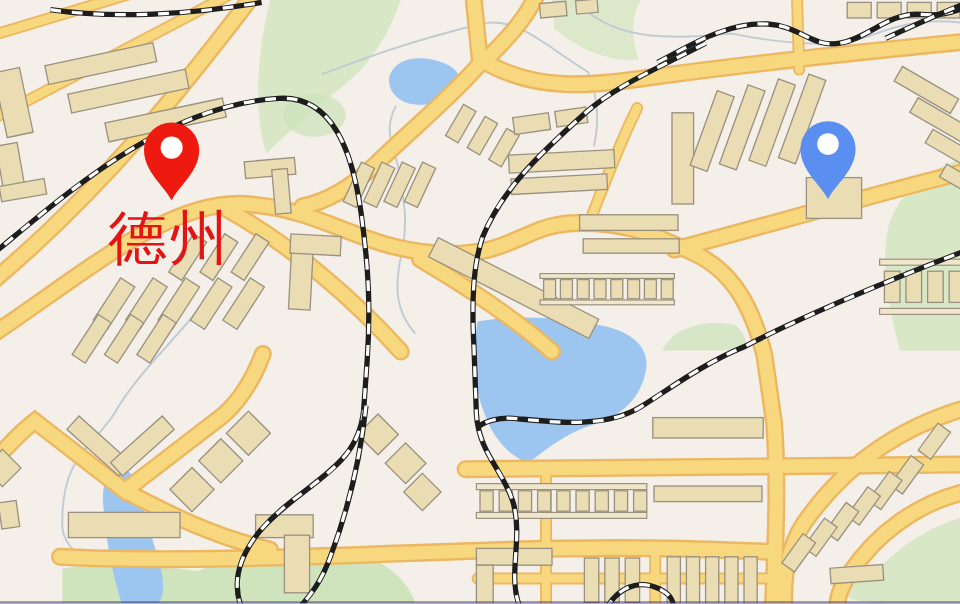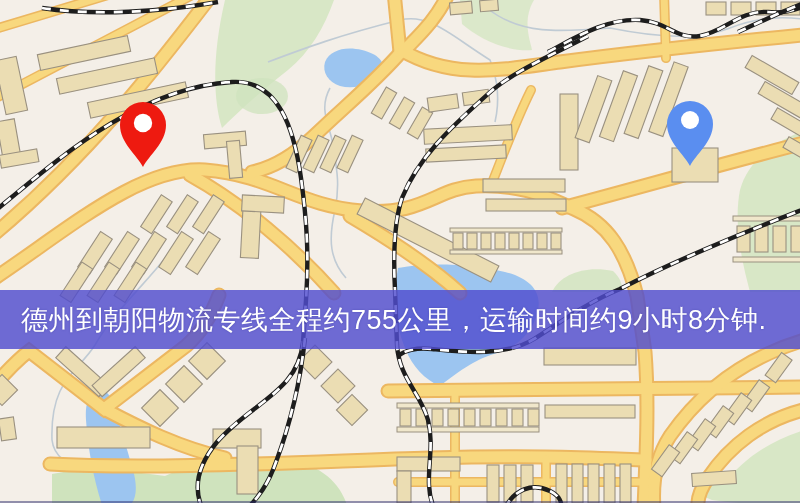--- a/index.html
+++ b/index.html
@@ -286,19 +286,17 @@
   <svg class="pin" style="left:117px;top:97px;" width="52" height="72" viewBox="-26 -70 52 72">
     <path d="M 0,0 C -6,-12 -23,-24 -23,-42 A 23,23 0 1 1 23,-42 C 23,-24 6,-12 0,0 Z" fill="#ee1a10"></path>
     <circle cx="0" cy="-44" r="9.2" fill="#ffffff"></circle>
   </svg>
 
   <svg class="pin" style="left:664px;top:96px;" width="52" height="72" viewBox="-26 -70 52 72">
     <path d="M 0,0 C -6,-12 -23,-24 -23,-42 A 23,23 0 1 1 23,-42 C 23,-24 6,-12 0,0 Z" fill="#5a8ef0"></path>
     <circle cx="0" cy="-46" r="9" fill="#ffffff"></circle>
   </svg>
 
-
-  <div class="banner">
-    <span>德州到朝阳物流专线全程约755公里，运输时间约9小时8分钟.</span>
-  </div>
+  <div class="city-label label-origin">德州</div>
+
 
   <div class="bottom-edge"></div>
 </div>
 
 </body></html>

